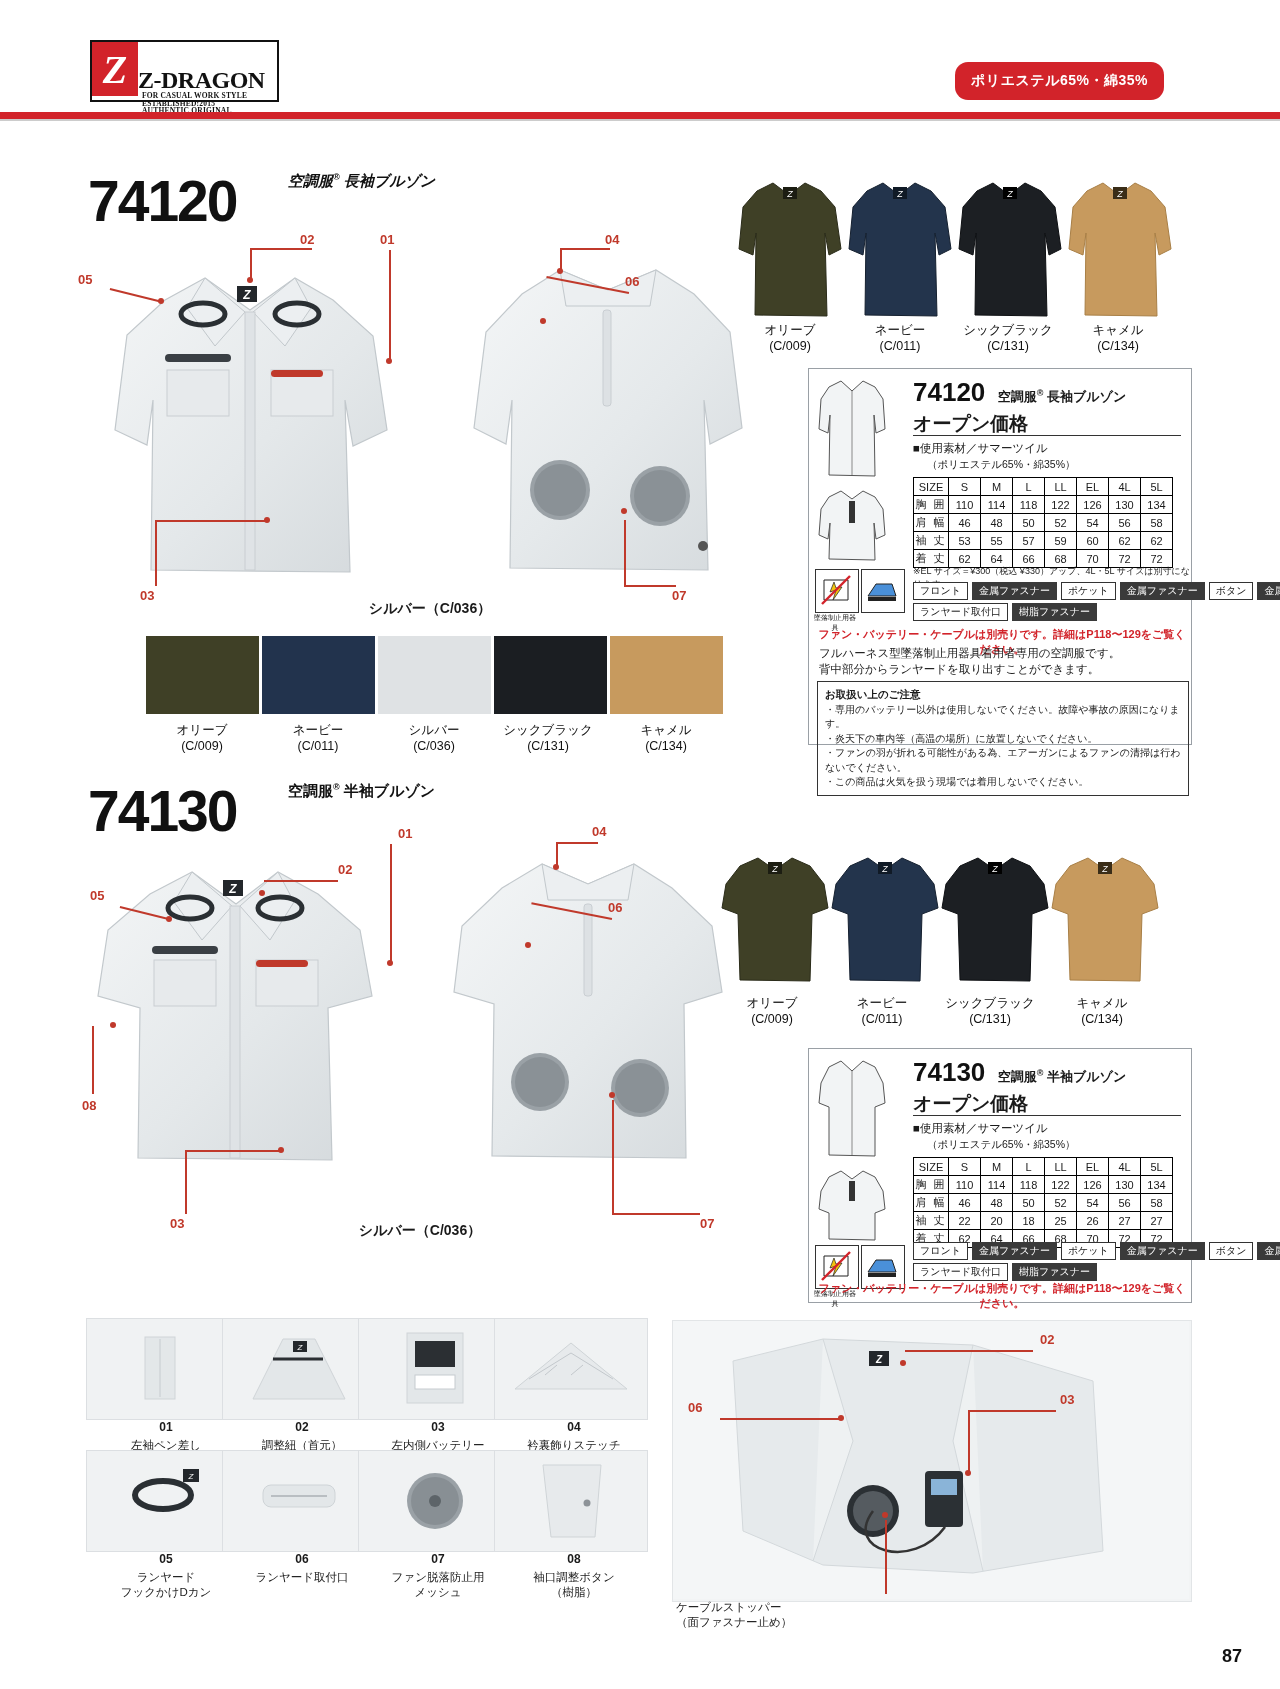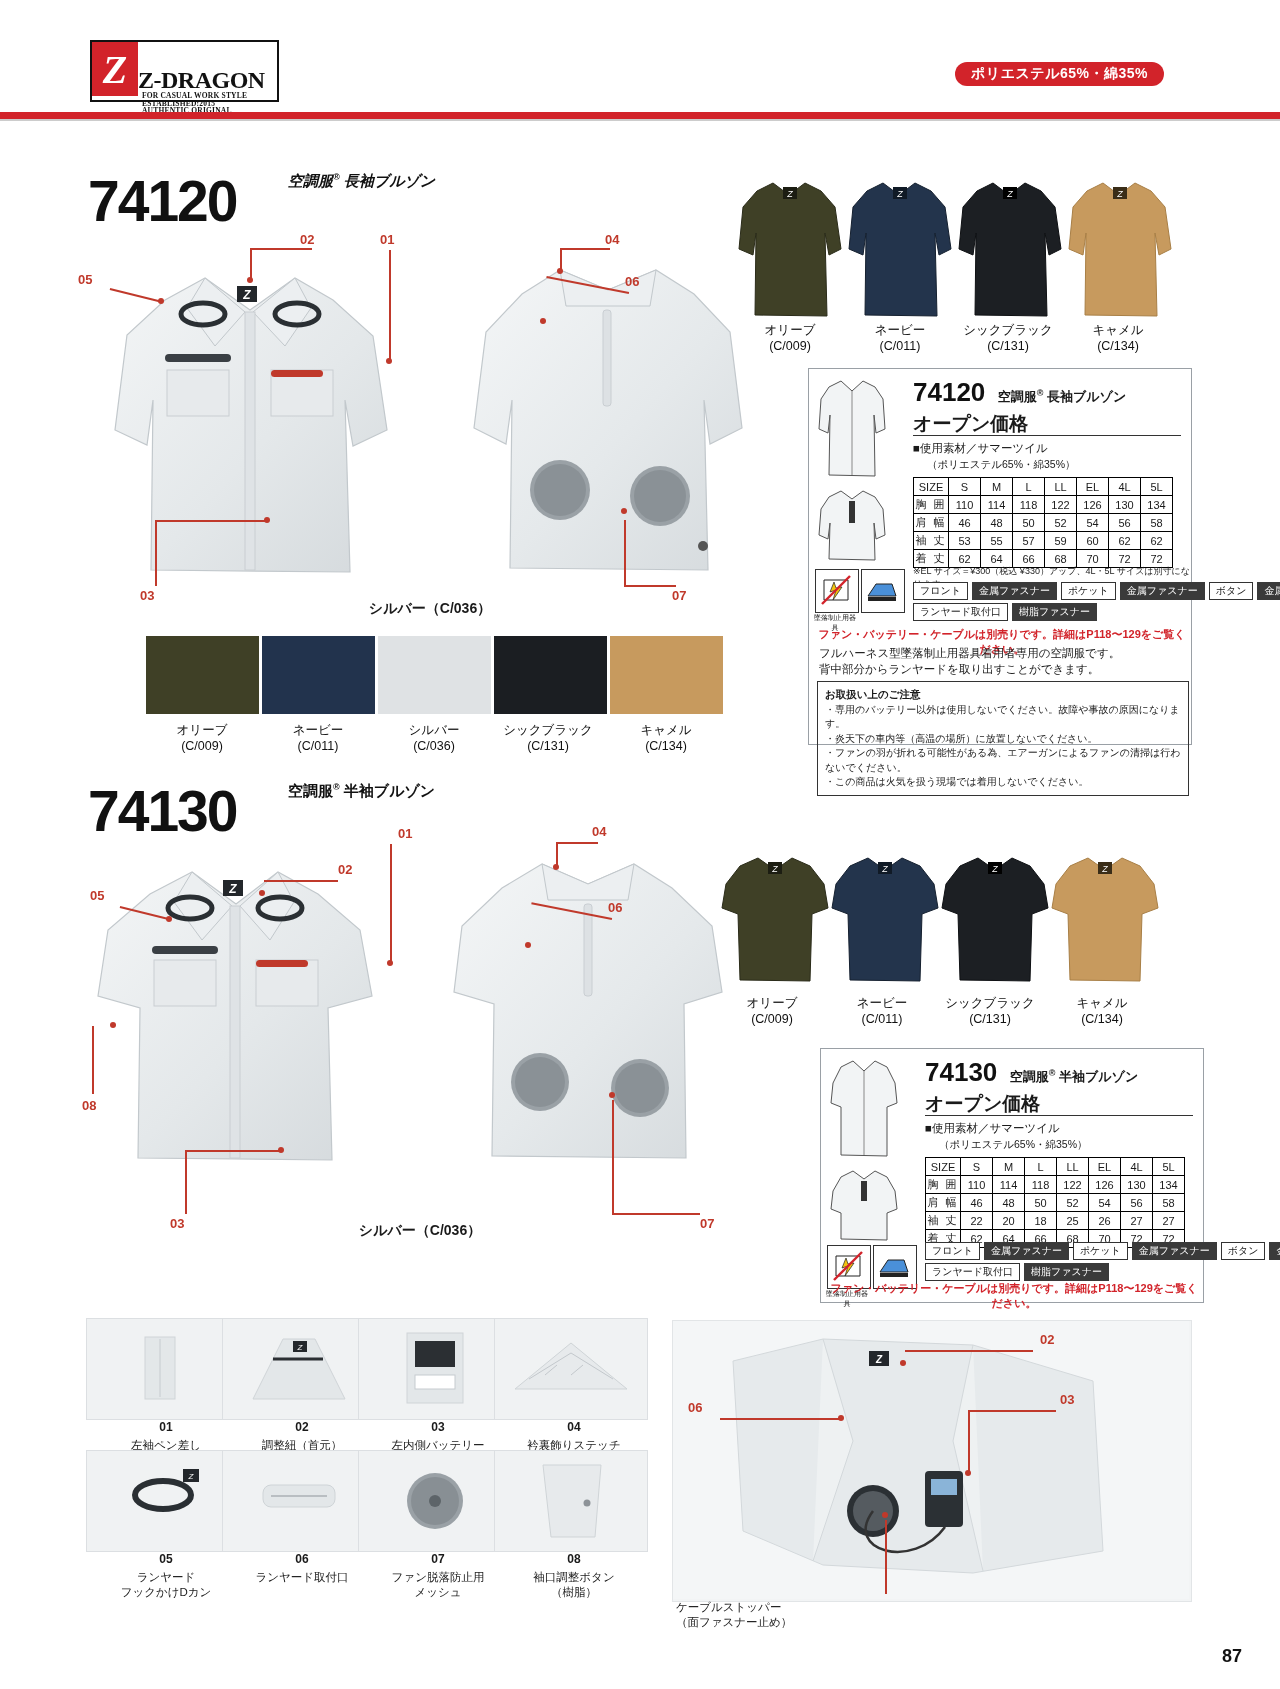--- a/index.html
+++ b/index.html
@@ -19,21 +19,21 @@
   .logo-z{position:absolute;left:0;top:0;width:46px;height:54px;background:#d2232a;color:#fff;
      font-family:"Liberation Serif",serif;font-weight:bold;font-size:40px;font-style:italic;
      display:flex;align-items:center;justify-content:center;}
   .logo-top{position:absolute;left:50px;top:2px;width:130px;height:22px;font-size:7.5px;line-height:7.6px;
      font-family:"Liberation Serif",serif;font-weight:bold;letter-spacing:.2px;color:#111;text-align:left;margin-top:48px;}
   .logo-name{position:absolute;left:46px;top:22px;width:136px;height:32px;font-family:"Liberation Serif",serif;
      font-weight:bold;font-size:24px;letter-spacing:-.5px;color:#111;display:flex;align-items:center;}
   .series{position:absolute;left:520px;top:52px;width:320px;height:50px;}
   .series-num{font-family:"Liberation Sans",sans-serif;font-weight:bold;font-size:42px;color:#d2232a;letter-spacing:-1px;}
   .series-txt{font-family:"Liberation Sans",sans-serif;font-weight:bold;font-size:26px;color:#111;letter-spacing:1px;margin-left:8px;}
-  .material-pill{position:absolute;left:955px;top:62px;padding:3px 16px;background:#d2232a;color:#fff;
+  .material-pill{position:absolute;left:955px;top:62px;padding:10px 16px;background:#d2232a;color:#fff;
      border-radius:13px;font-size:14px;font-weight:bold;letter-spacing:.5px;}
 
   
   .big-num{font-family:"Liberation Sans",sans-serif;font-weight:bold;font-size:57px;letter-spacing:-2px;color:#111;}
   .sub-title{font-size:15px;font-weight:bold;color:#111;}
   .sub-title .reg{font-size:9px;vertical-align:super;}
   .callout{position:absolute;font-size:13px;font-weight:bold;color:#c0392b;}
   .lead{position:absolute;background:#c0392b;}
   .dot{position:absolute;width:6px;height:6px;border-radius:50%;background:#c0392b;}
   .color-caption{font-size:12.5px;text-align:center;line-height:16px;color:#111;}
@@ -482,21 +482,21 @@
   <svg width="110" height="140" style="position:absolute;left:1050px;top:850px;">
     <path d="M38 8 L20 16 L6 34 L2 58 L18 64 L20 130 L90 131 L92 64 L108 58 L104 34 L90 16 L72 8 L55 20 Z" fill="#c79a5e" stroke="#a87f46"></path>
     <rect x="48" y="12" width="14" height="12" fill="#3a2d18"></rect>
       <text x="55" y="22" fill="#fff" font-size="9" font-style="italic" text-anchor="middle">Z</text>
   </svg>
   <div class="mini-cap color-caption" style="left:1042px;top:995px;">
     <div>キャメル</div>
     <div>(C/134)</div>
   </div>
 
-  <div class="spec" style="left:808px;top:1048px;width:382px;height:253px;margin-left:12px;">
+  <div class="spec" style="left:808px;top:1048px;width:382px;height:253px;">
     <svg width="70" height="110" style="position:absolute;left:8px;top:6px;">
       <path d="M24 6 L12 12 L4 28 L2 48 L12 52 L12 100 L58 101 L58 52 L68 48 L66 28 L58 12 L46 6 L35 16 Z" fill="#f2f4f5" stroke="#555"></path>
       <line x1="35" y1="16" x2="35" y2="100" stroke="#888"></line>
     </svg>
     <svg width="70" height="80" style="position:absolute;left:8px;top:116px;">
       <path d="M24 6 L12 12 L4 26 L2 44 L12 48 L12 74 L58 75 L58 48 L68 44 L66 26 L58 12 L46 6 L35 14 Z" fill="#f2f4f5" stroke="#555"></path>
       <rect x="32" y="16" width="6" height="20" fill="#333"></rect>
     </svg>
     <div class="icon-box" style="position:absolute;left:6px;top:196px;">
       <svg width="40" height="40">

